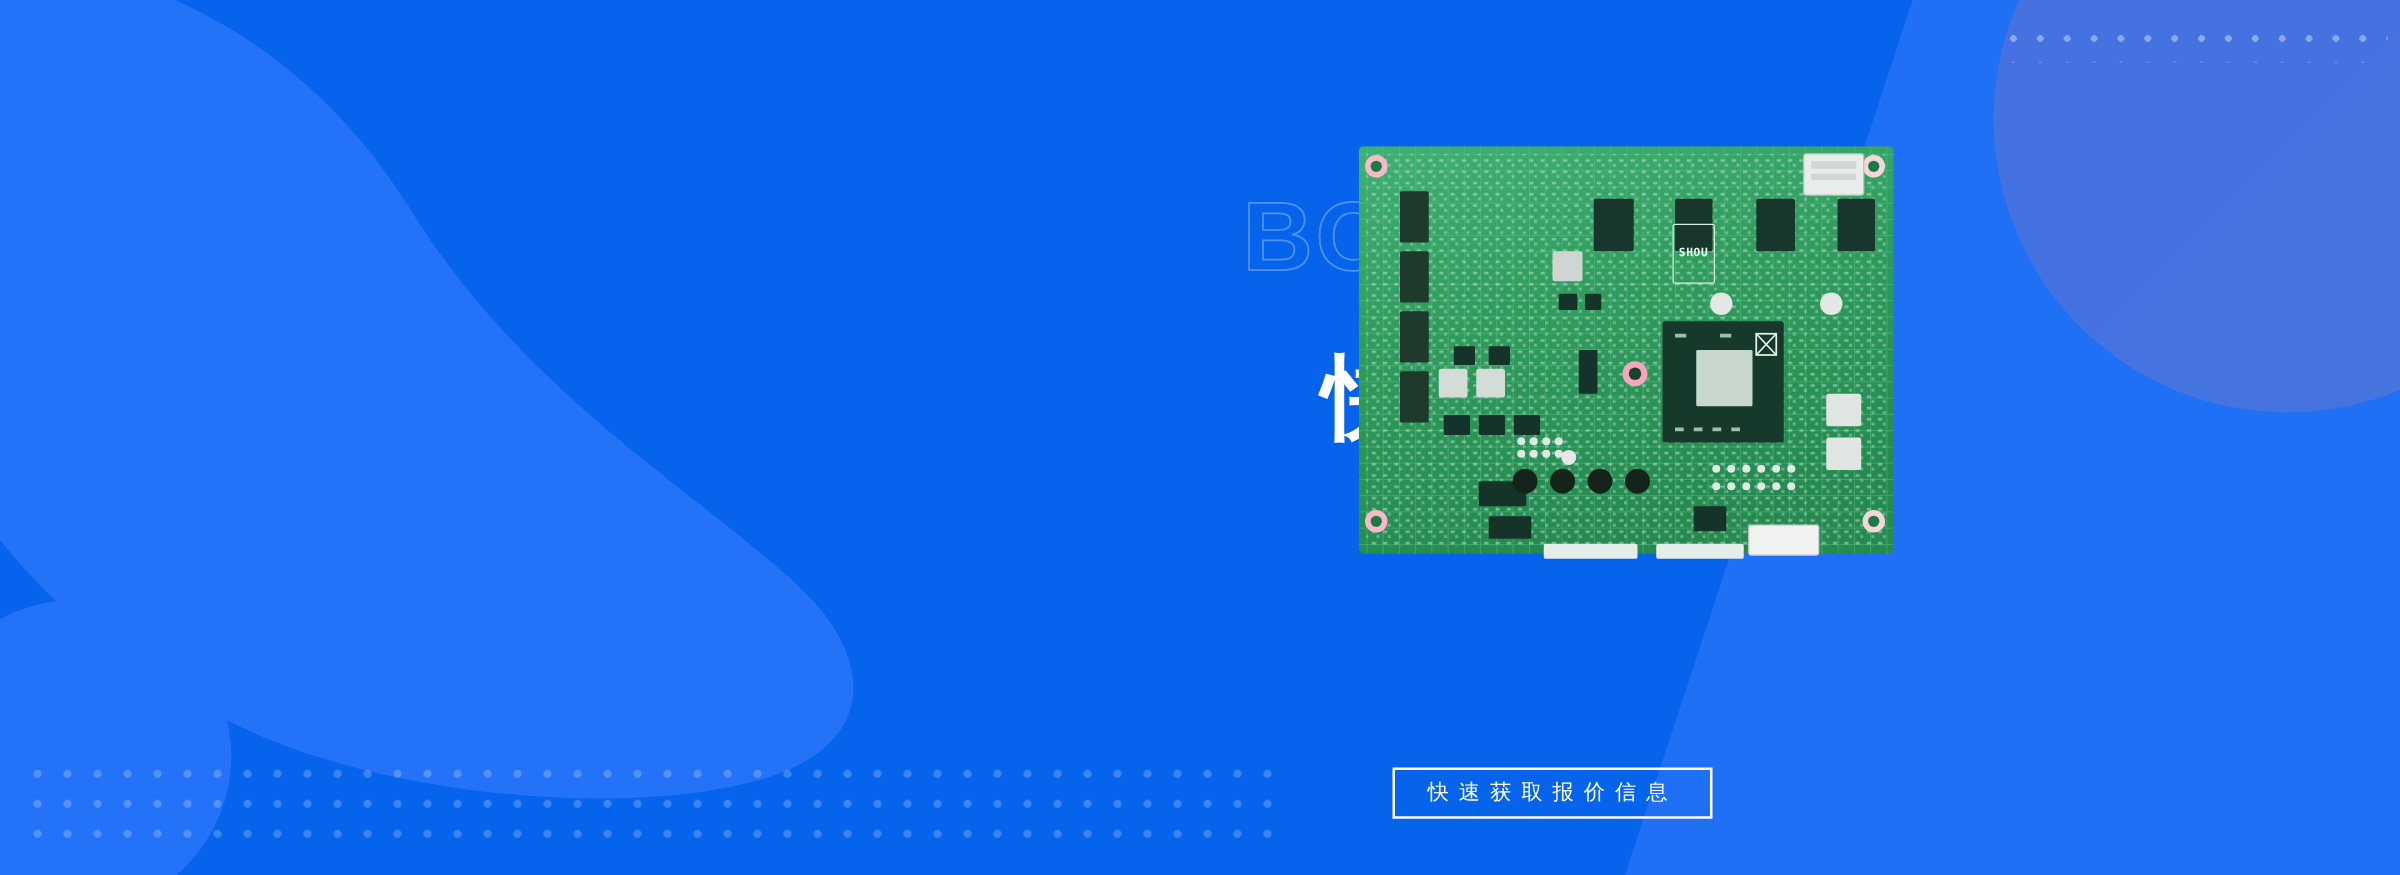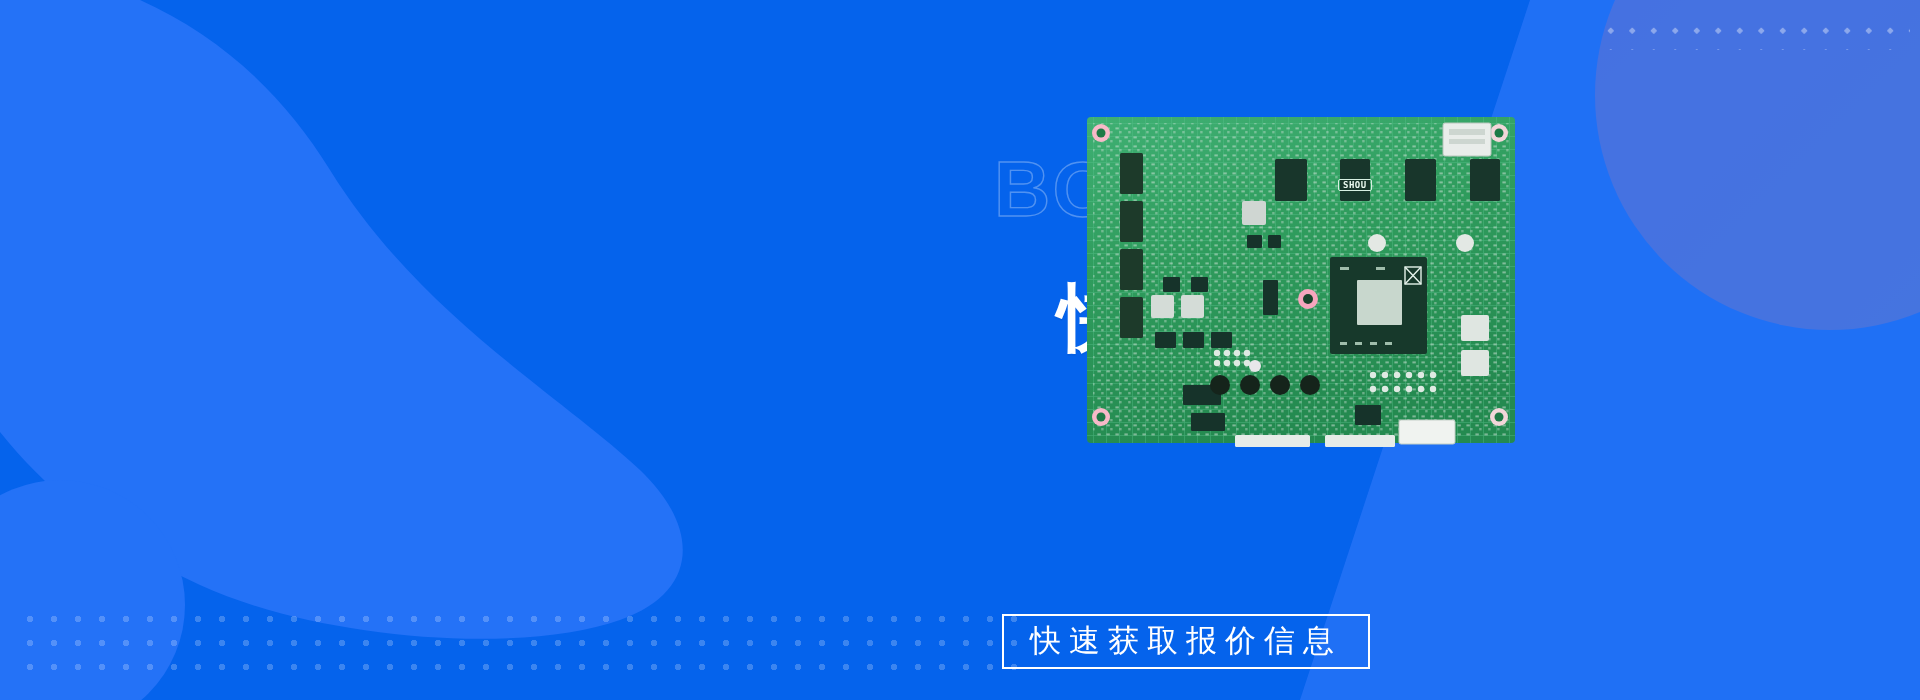--- a/index.html
+++ b/index.html
@@ -50,40 +50,40 @@
     text-shadow:0 2px 0 rgba(0,0,0,.04);
     white-space:nowrap;
   }
   .headline .l1{display:block;font-size:70px;letter-spacing:6px;}
   .headline .l2{display:block;font-size:74px;letter-spacing:4px;margin-top:4px;}
   .cta-box{
     position:absolute;right:0;top:232px;
     display:inline-block;
     border:2px solid #ffffff;
     padding:9px 26px 11px 26px;
-    color:#ffffff;font-size:31px;letter-spacing:8px;
+    color:#ffffff;font-size:17px;letter-spacing:8px;
     line-height:1;white-space:nowrap;
     box-sizing:border-box;
   }
   .cta-wrap{position:absolute;right:0;top:232px;width:100%;text-align:right;}
   .tagline{
     position:absolute;right:0;top:298px;width:100%;
     color:#ffffff;font-size:25px;letter-spacing:2px;white-space:nowrap;
     font-family:"Liberation Serif","DejaVu Serif",serif;
   }
 
   
   .pcb{
     position:absolute;left:1087px;top:117px;width:428px;height:336px;
   }
   .pcb svg{display:block;width:428px;height:336px;}
   .pcb-label{
     position:absolute;left:251px;top:62px;
     color:#eafaf0;font-size:9px;font-weight:700;letter-spacing:.5px;
-    border:1px solid #d8f0e2;border-radius:2px;padding:0 4px;
+    border:1px solid #d8f0e2;border-radius:2px;padding:18px 4px;
     font-family:"DejaVu Sans Mono",monospace;
   }
 </style>
 </head>
 <body>
 
 <div class="banner">
 
   <div class="bg-layer">
     <svg class="bg-svg" viewBox="0 0 1920 700" preserveAspectRatio="none">

